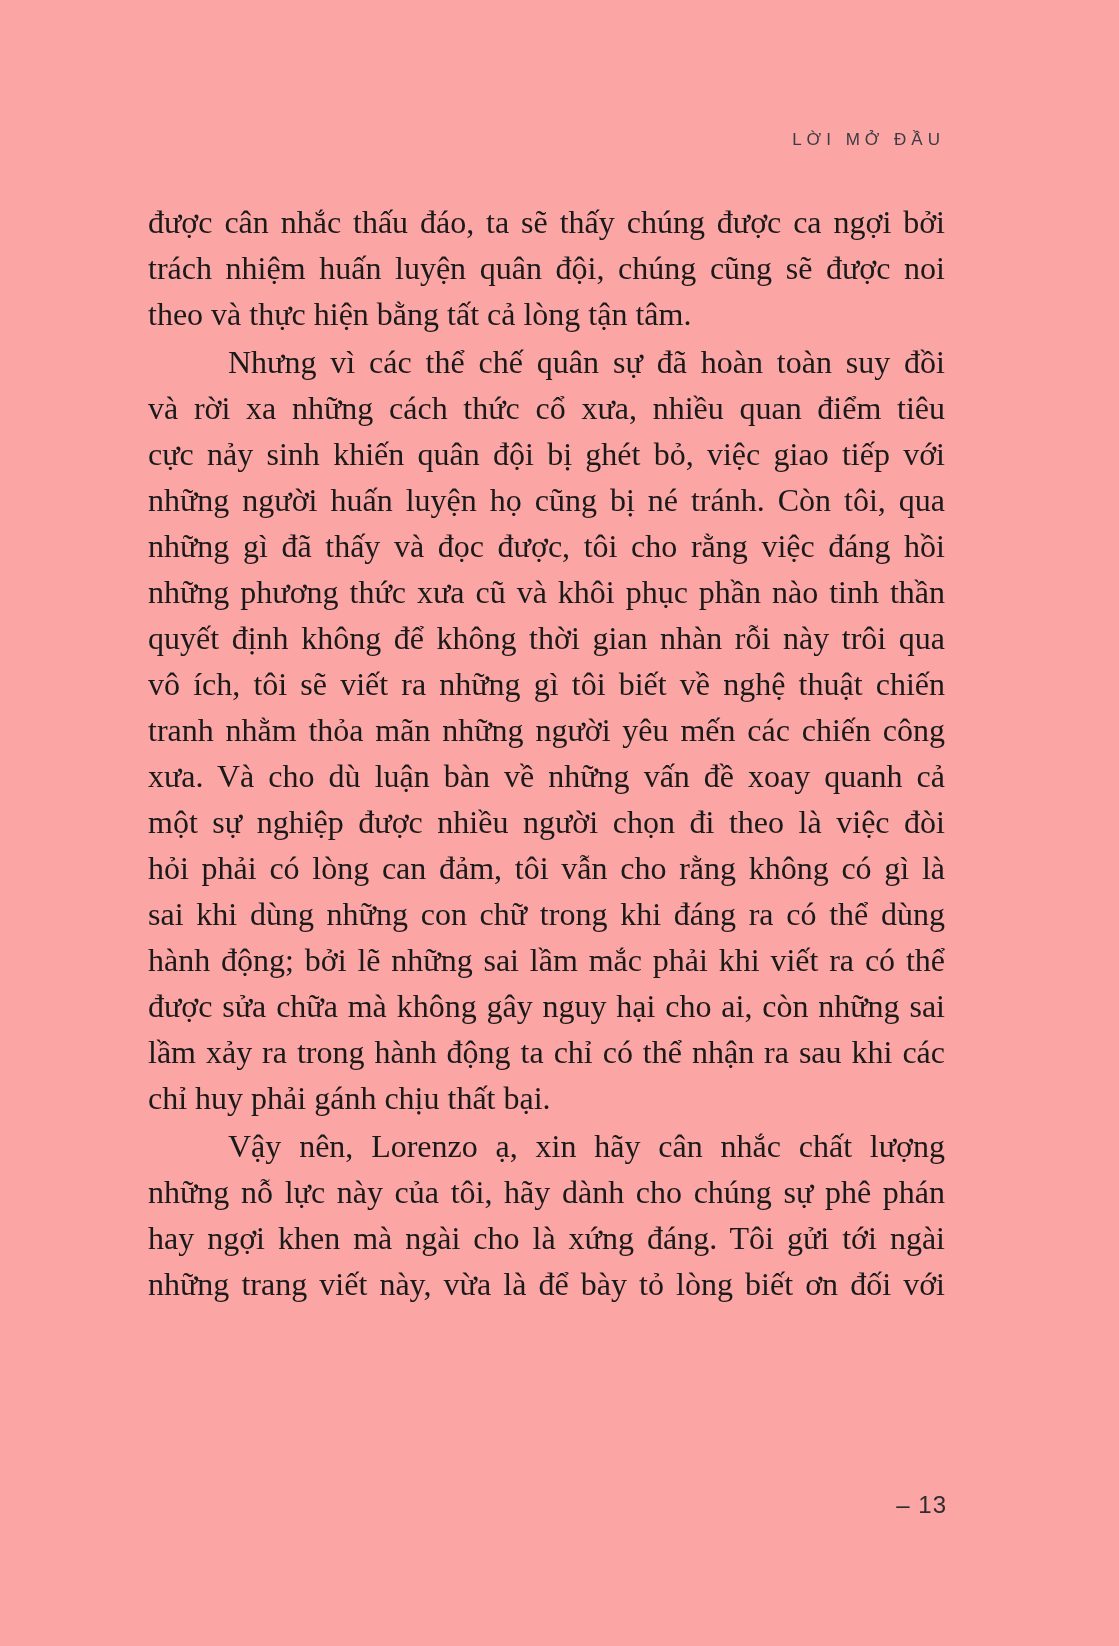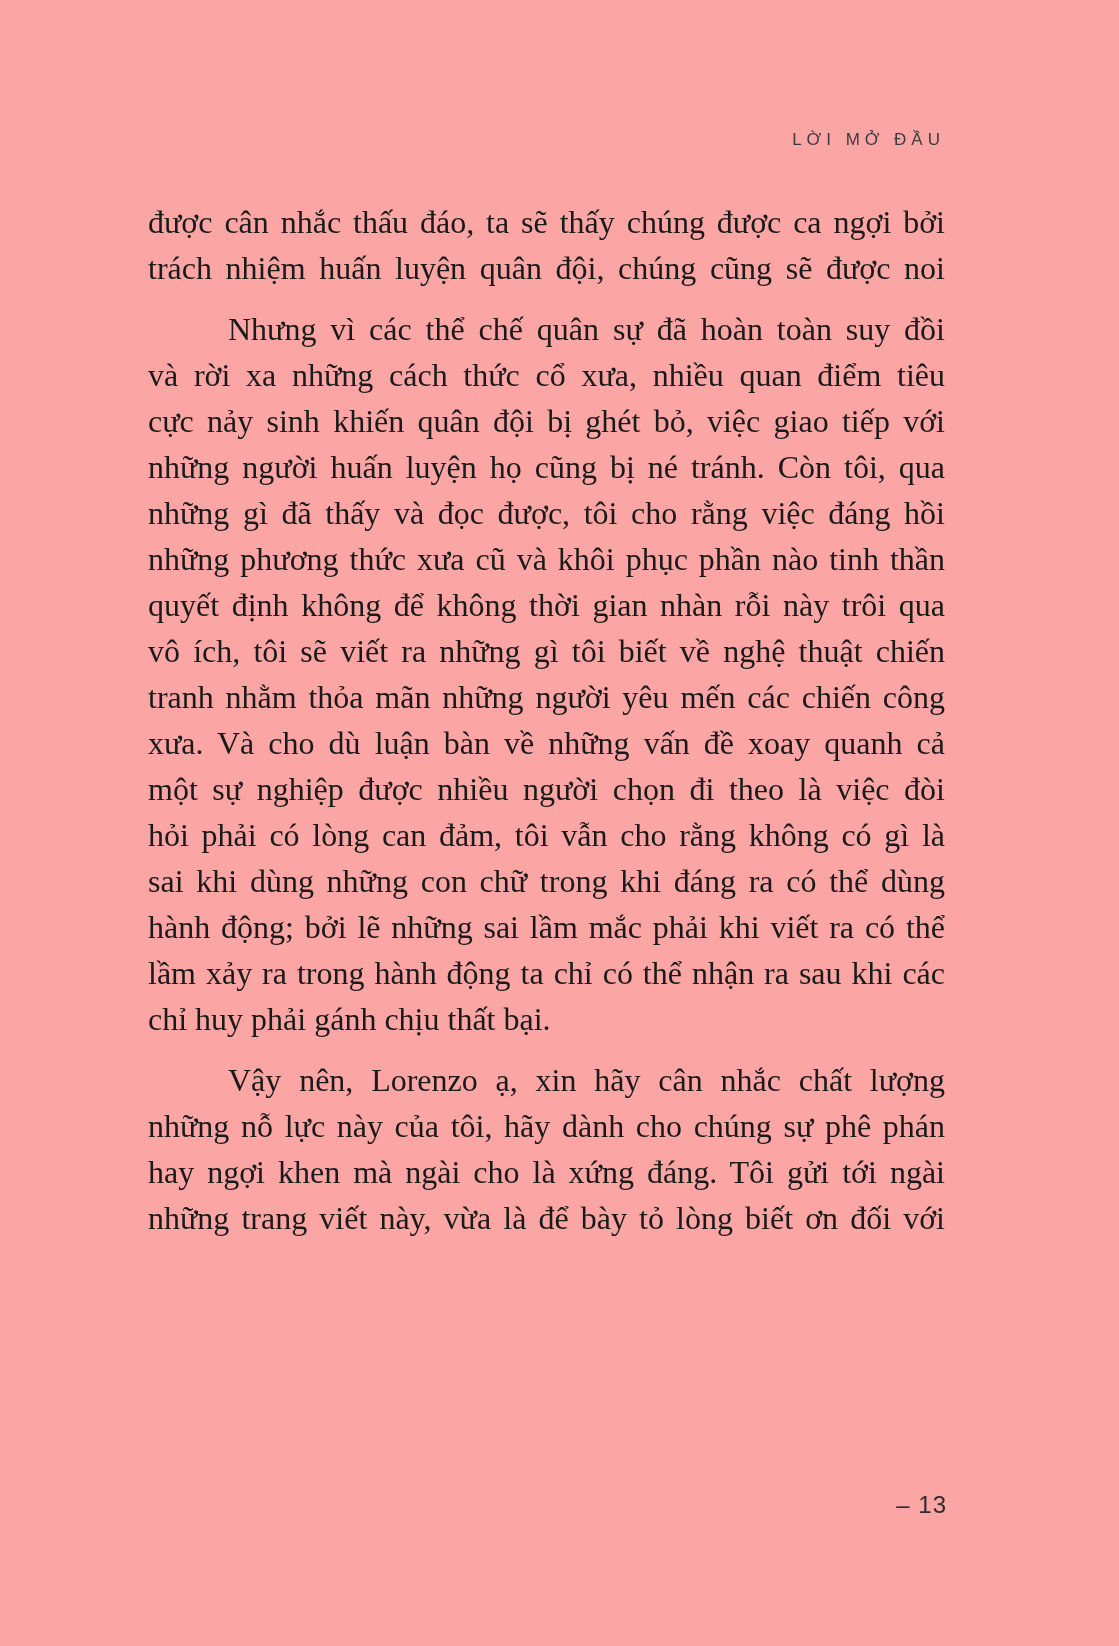--- a/index.html
+++ b/index.html
@@ -29,21 +29,21 @@
     position: absolute;
     left: 148px;
     top: 199px;
     width: 797px;
     font-family: "Liberation Serif", "DejaVu Serif", serif;
     font-size: 32px;
     line-height: 46px;
     color: #1a1a1a;
   }
   .paragraph + .paragraph {
-    margin-top: 15px;
+    margin-top: 2px;
   }
   .text-line {
     text-align: justify;
     text-align-last: justify;
   }
   .text-line.indent {
     padding-left: 80px;
   }
   .text-line.line-end {
     text-align-last: left;
@@ -63,36 +63,38 @@
 </head>
 <body>
 
 <div class="page">
   <div class="running-header">LỜI MỞ ĐẦU</div>
 
   <main class="body-text" id="body-text">
       <div class="paragraph">
         <div class="text-line">được cân nhắc thấu đáo, ta sẽ thấy chúng được ca ngợi bởi</div>
         <div class="text-line">trách nhiệm huấn luyện quân đội, chúng cũng sẽ được noi</div>
+        <div class="text-line line-end">theo và thực hiện bằng tất cả lòng tận tâm.</div>
       </div>
       <div class="paragraph">
         <div class="text-line indent">Nhưng vì các thể chế quân sự đã hoàn toàn suy đồi</div>
         <div class="text-line">và rời xa những cách thức cổ xưa, nhiều quan điểm tiêu</div>
         <div class="text-line">cực nảy sinh khiến quân đội bị ghét bỏ, việc giao tiếp với</div>
         <div class="text-line">những người huấn luyện họ cũng bị né tránh. Còn tôi, qua</div>
         <div class="text-line">những gì đã thấy và đọc được, tôi cho rằng việc đáng hồi</div>
         <div class="text-line">những phương thức xưa cũ và khôi phục phần nào tinh thần</div>
         <div class="text-line">quyết định không để không thời gian nhàn rỗi này trôi qua</div>
         <div class="text-line">vô ích, tôi sẽ viết ra những gì tôi biết về nghệ thuật chiến</div>
         <div class="text-line">tranh nhằm thỏa mãn những người yêu mến các chiến công</div>
         <div class="text-line">xưa. Và cho dù luận bàn về những vấn đề xoay quanh cả</div>
         <div class="text-line">một sự nghiệp được nhiều người chọn đi theo là việc đòi</div>
         <div class="text-line">hỏi phải có lòng can đảm, tôi vẫn cho rằng không có gì là</div>
         <div class="text-line">sai khi dùng những con chữ trong khi đáng ra có thể dùng</div>
         <div class="text-line">hành động; bởi lẽ những sai lầm mắc phải khi viết ra có thể</div>
+        <div class="text-line">được sửa chữa mà không gây nguy hại cho ai, còn những sai</div>
         <div class="text-line">lầm xảy ra trong hành động ta chỉ có thể nhận ra sau khi các</div>
         <div class="text-line line-end">chỉ huy phải gánh chịu thất bại.</div>
       </div>
       <div class="paragraph">
         <div class="text-line indent">Vậy nên, Lorenzo ạ, xin hãy cân nhắc chất lượng</div>
         <div class="text-line">những nỗ lực này của tôi, hãy dành cho chúng sự phê phán</div>
         <div class="text-line">hay ngợi khen mà ngài cho là xứng đáng. Tôi gửi tới ngài</div>
         <div class="text-line">những trang viết này, vừa là để bày tỏ lòng biết ơn đối với</div>
       </div>
     </main>

